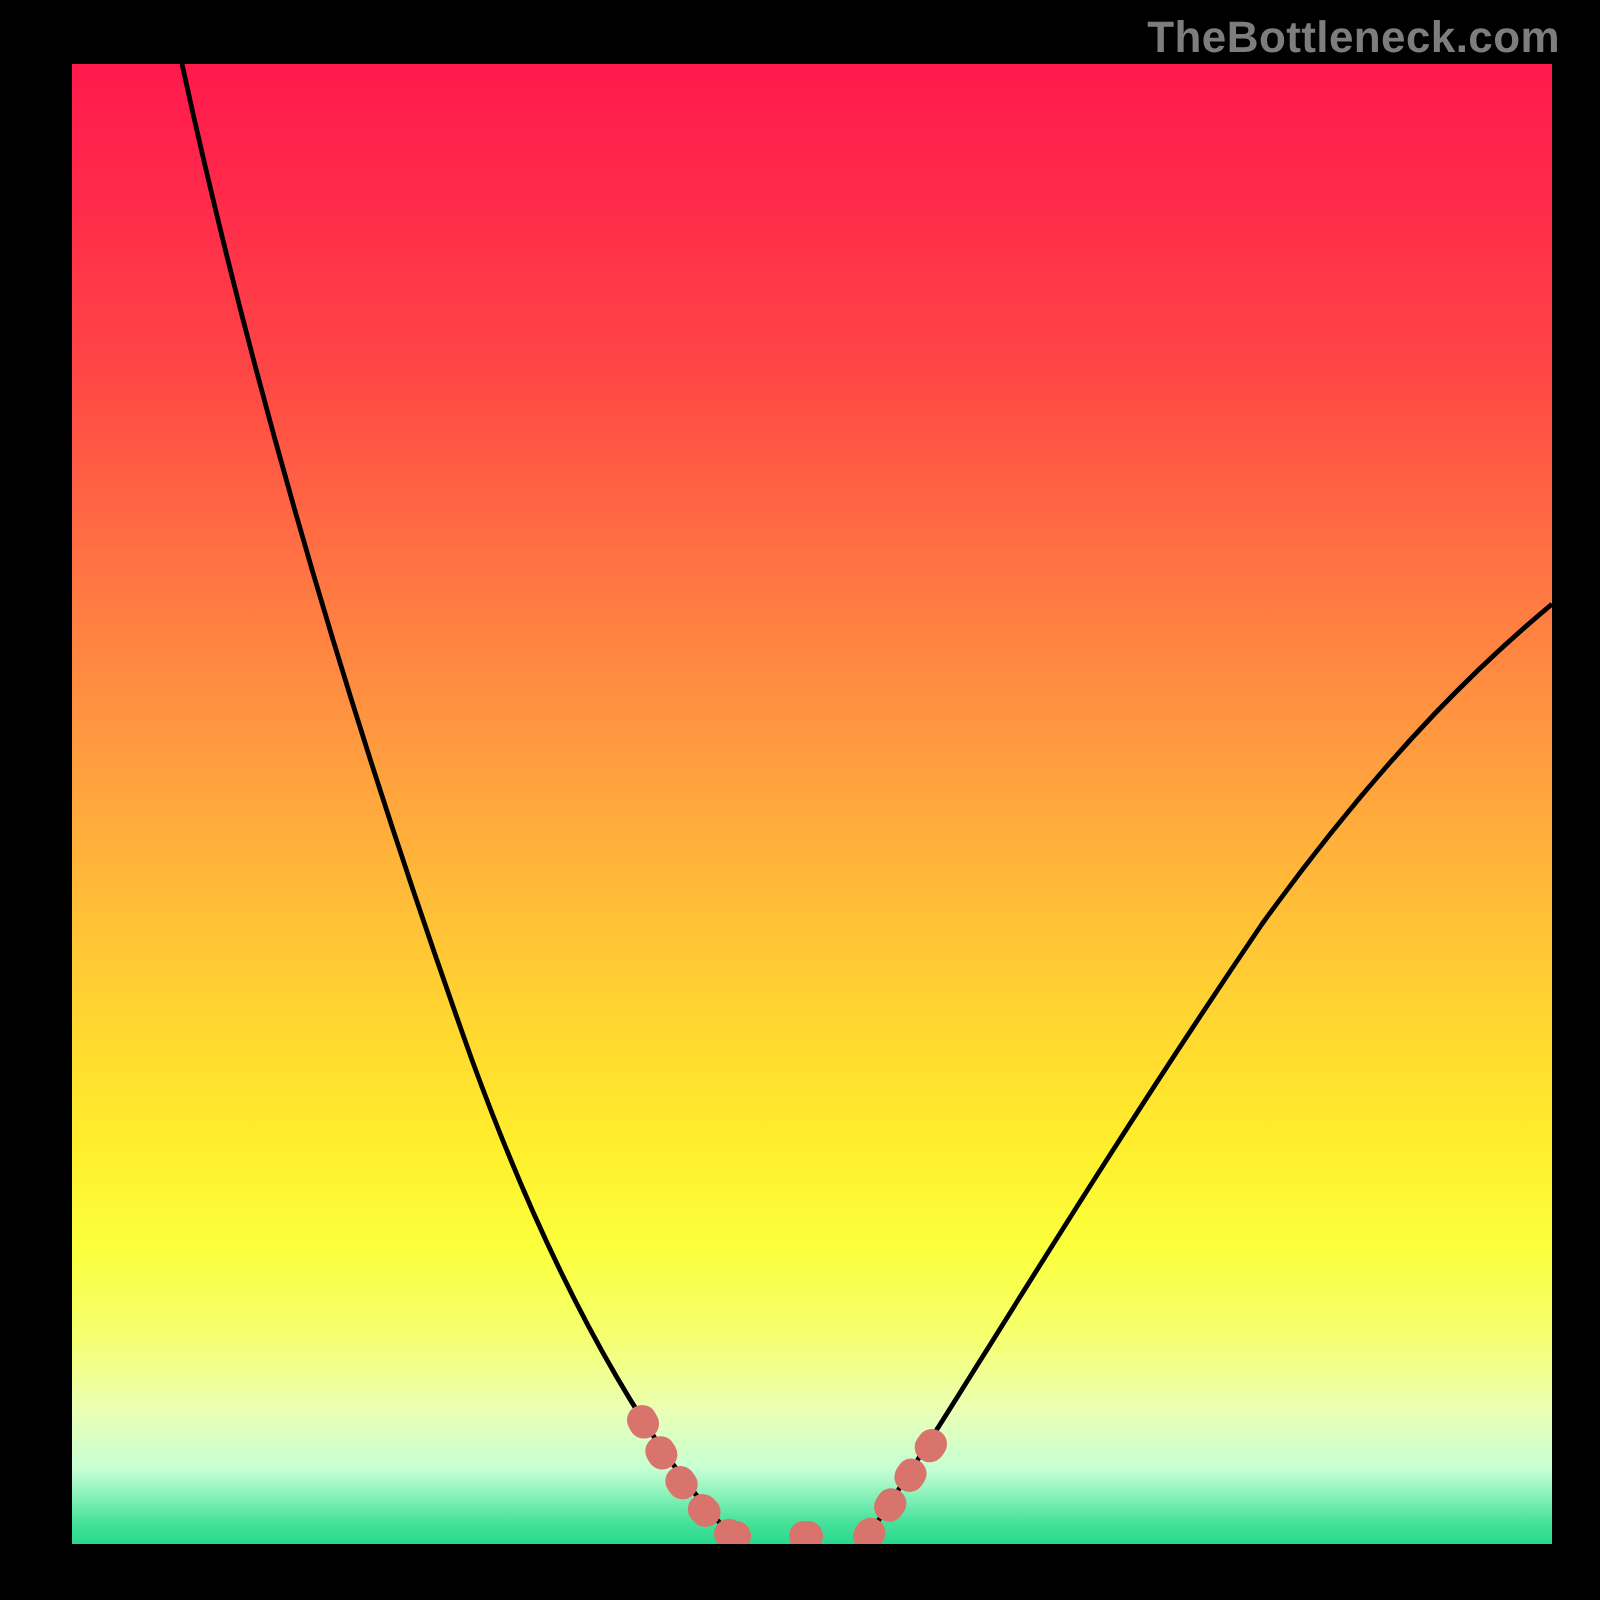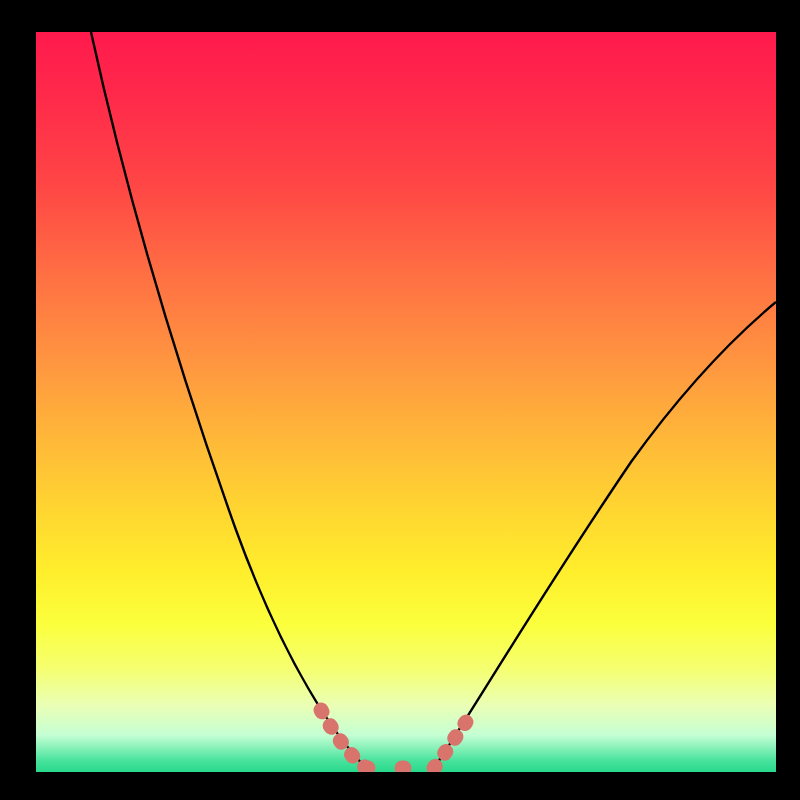--- a/index.html
+++ b/index.html
@@ -79,13 +79,14 @@
 
     <path d="M 285 678
              C 300 705, 315 725, 330 736" fill="none" stroke="#d9746d" stroke-width="15" stroke-linecap="round" stroke-dasharray="2 16"></path>
 
     <path d="M 330 736 L 398 736" fill="none" stroke="#d9746d" stroke-width="15" stroke-linecap="round" stroke-dasharray="2 34"></path>
 
     <path d="M 398 736
              C 410 720, 420 704, 430 690" fill="none" stroke="#d9746d" stroke-width="15" stroke-linecap="round" stroke-dasharray="2 16"></path>
   </svg>
 
+  <div class="watermark">TheBottleneck.com</div>
 </div>
 
 </body></html>

